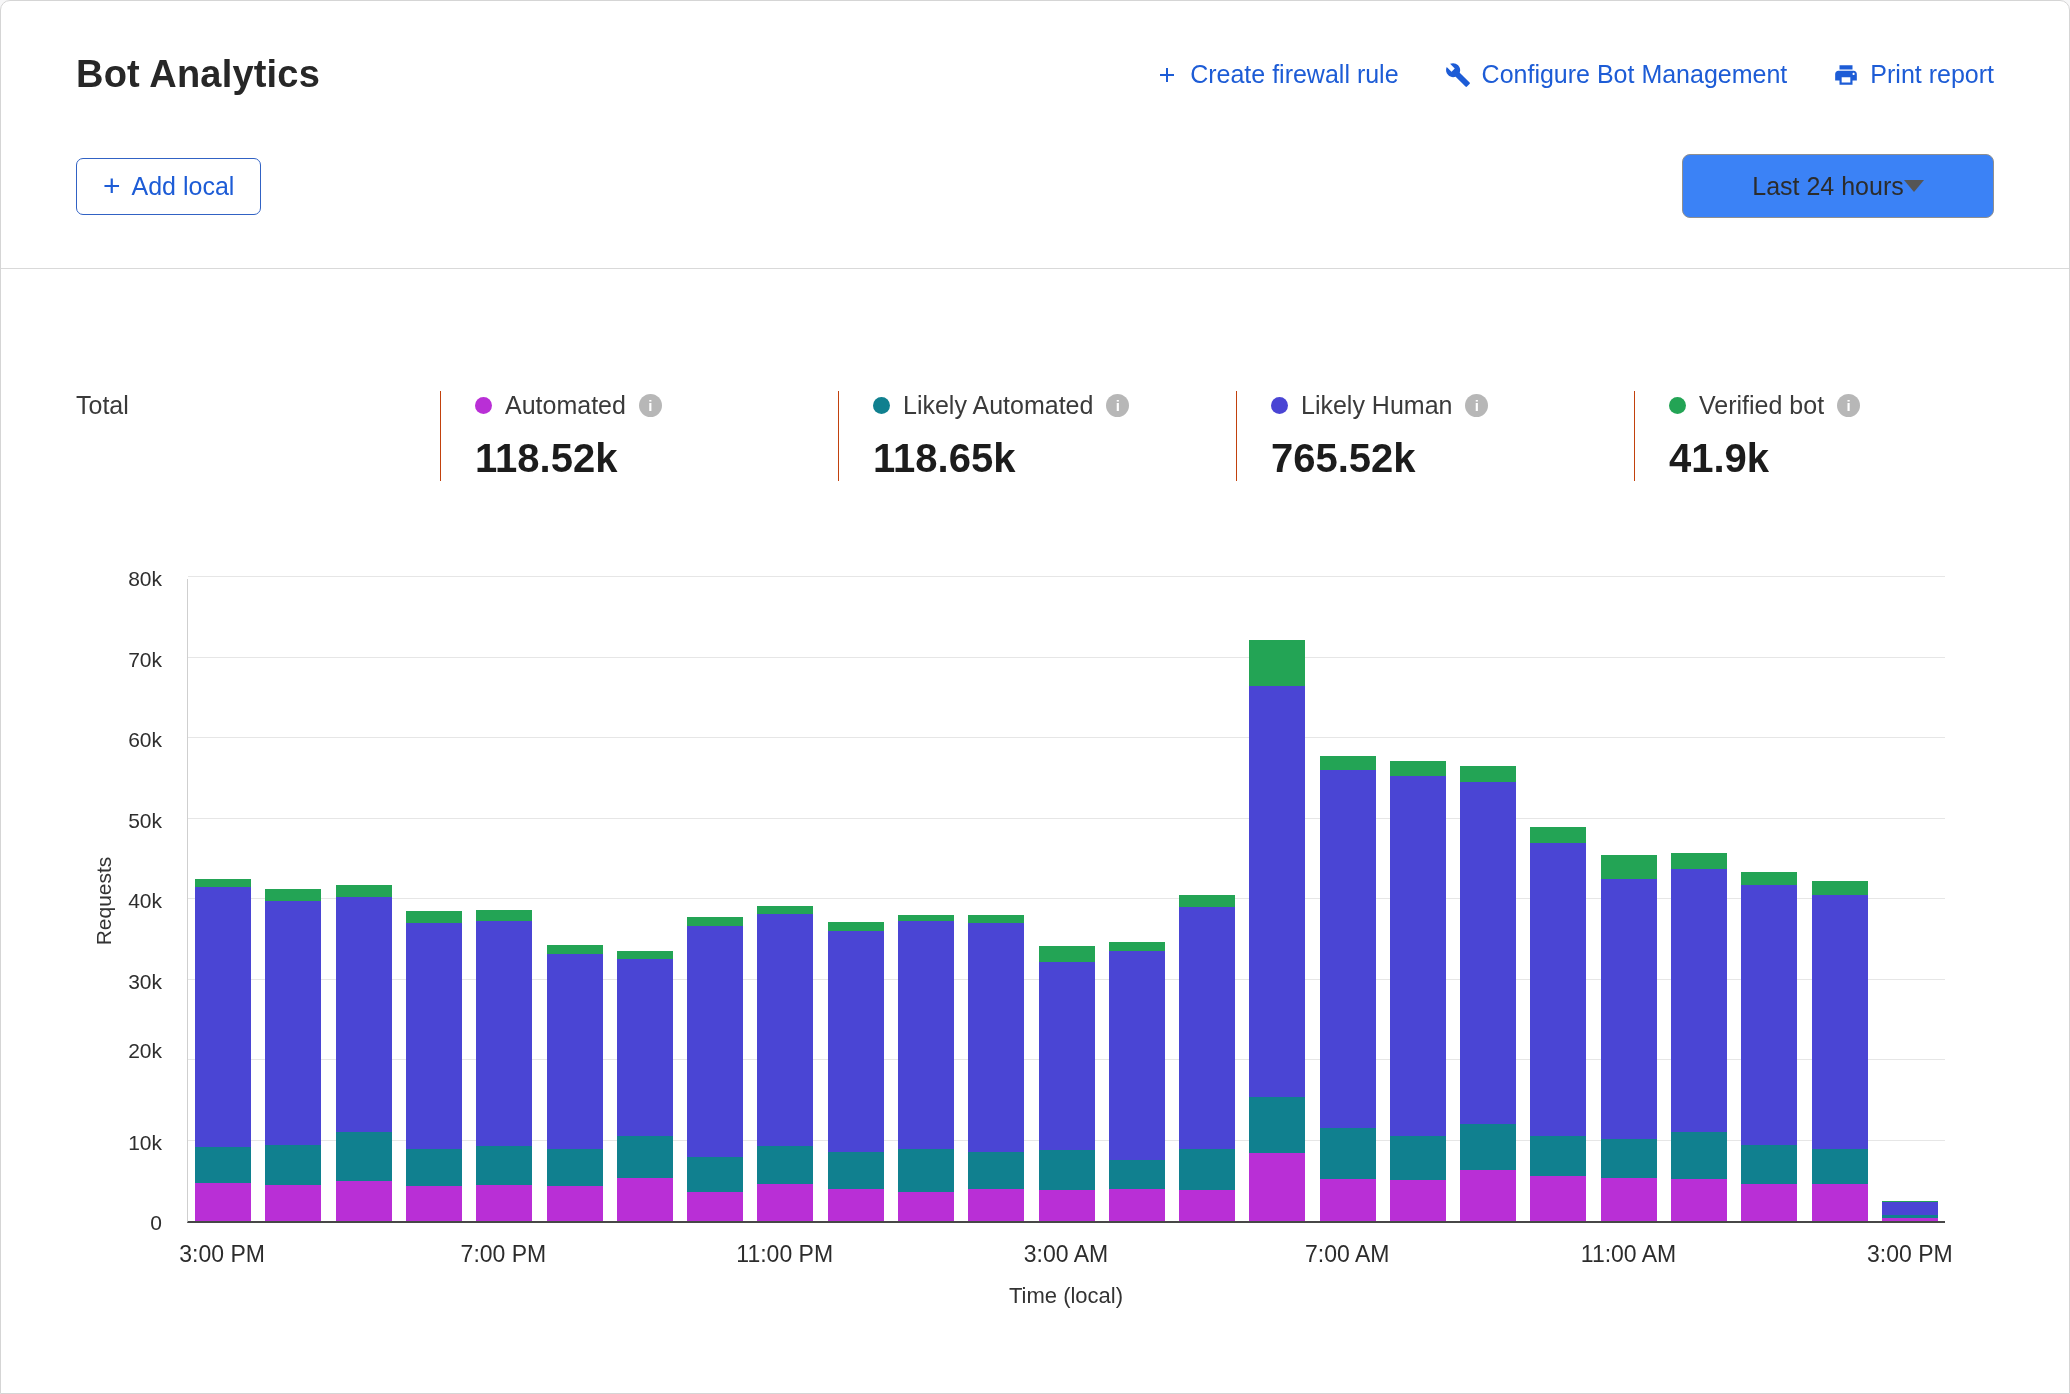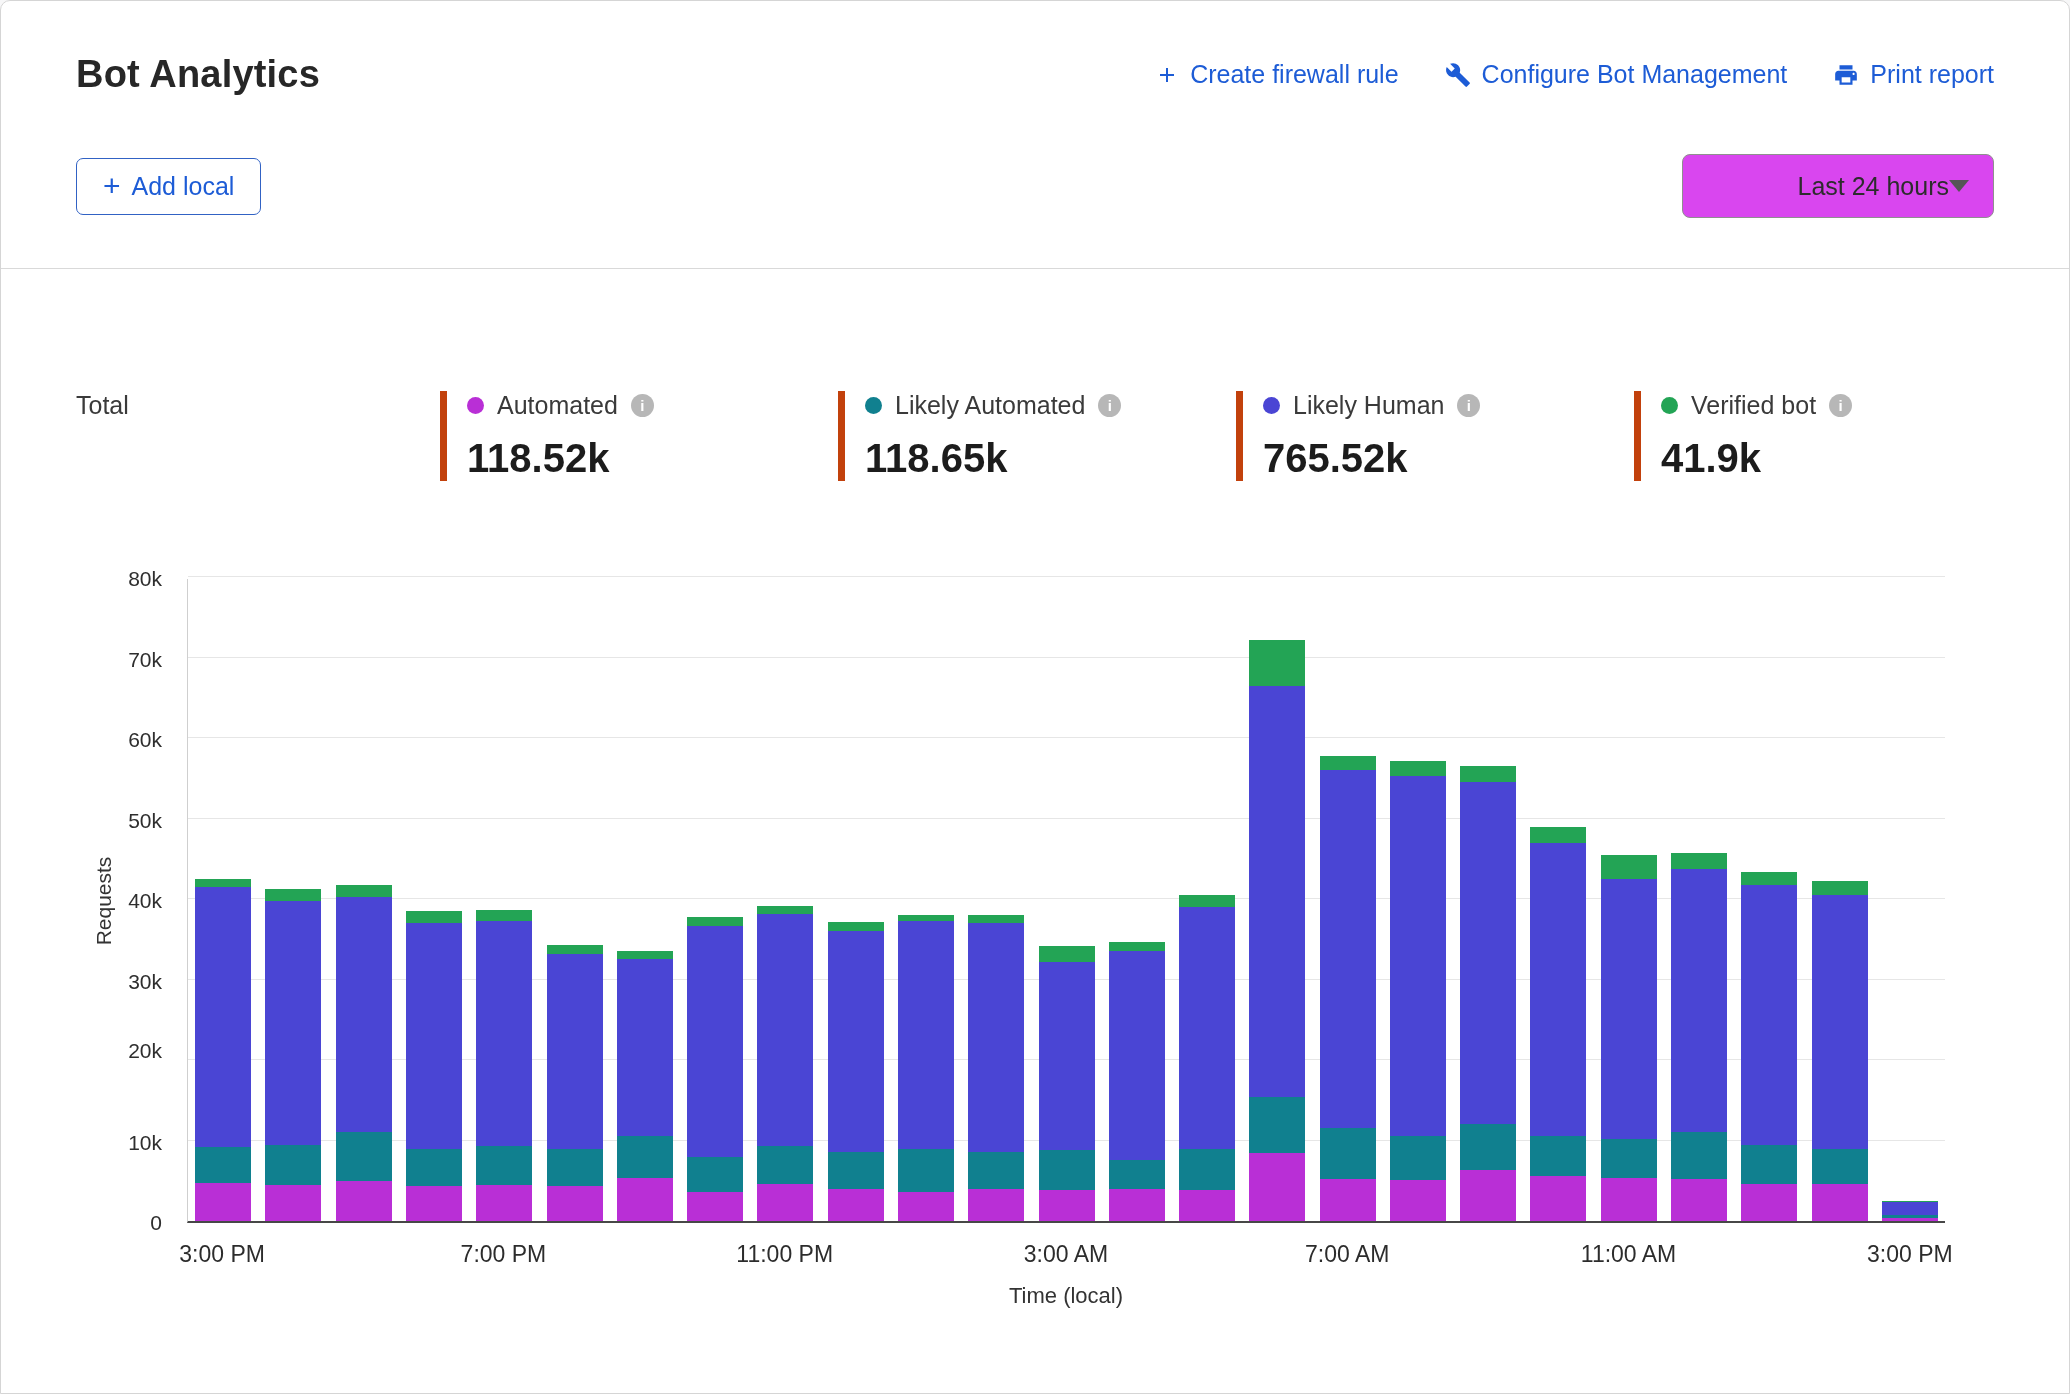--- a/index.html
+++ b/index.html
@@ -19,33 +19,33 @@
   .action svg { display:block; }
   .filter-row { display:flex; justify-content:space-between; align-items:center; margin-top:58px; }
   .add-filter {
     display:flex; align-items:center; gap:11px;
     border:1px solid #3162c4; background:#fff; color:#1d5cd6;
     font-size:25px; font-family:inherit; padding:13px 26px; border-radius:7px; cursor:pointer;
   }
   .plus-glyph { font-size:30px; line-height:20px; font-weight:400; }
   .select {
     width:312px; height:64px; border:1px solid #8f8f8f; border-radius:8px;
-    display:flex; align-items:center; justify-content:flex-end;
-    padding:0 24px; font-size:25px; color:#2c2c2c; cursor:pointer; background:#d946ef;
+    display:flex; align-items:center; justify-content:center;
+    padding:0 24px; font-size:25px; color:#2c2c2c; cursor:pointer; background:#3b82f6;
   }
   .chevron { width:0; height:0; border-left:10px solid transparent; border-right:10px solid transparent; border-top:12px solid #555; }
   .divider { border-top:1px solid #d9d9d9; }
   
   .content { padding:60px 75px 0 75px; }
   .section-title { display:flex; align-items:center; gap:14px; font-size:27px; font-weight:700; color:#2b2b2b; }
   .pie-icon { width:25px; height:25px; border-radius:50%;
     background:conic-gradient(#c9c9c9 0deg 90deg, #8e8e8e 90deg 360deg); }
   
   .stats { display:flex; margin-top:62px; }
-  .stat { width:398px; border-left:7px solid #c2410c; padding-left:20px; padding-right:20px; }
+  .stat { width:398px; border-left:1px solid #c2410c; padding-left:34px; padding-right:20px; }
   .stat.first { width:364px; border-left:none; padding-left:0; }
   .stat.last { flex:1; }
   .stat-top { display:flex; align-items:center; gap:13px; font-size:25px; color:#3a3a3a; }
   .dot { width:17px; height:17px; border-radius:50%; background:#999; flex:0 0 auto; }
   .info-icon { width:23px; height:23px; border-radius:50%; background:#b7b7b7; color:#fff;
     display:inline-flex; align-items:center; justify-content:center;
     font-size:15px; font-weight:700; cursor:pointer; flex:0 0 auto; }
   .info-icon::before { content:"i"; }
   .stat-value { font-size:40px; font-weight:700; color:#1c1c1c; margin-top:16px; }
   

